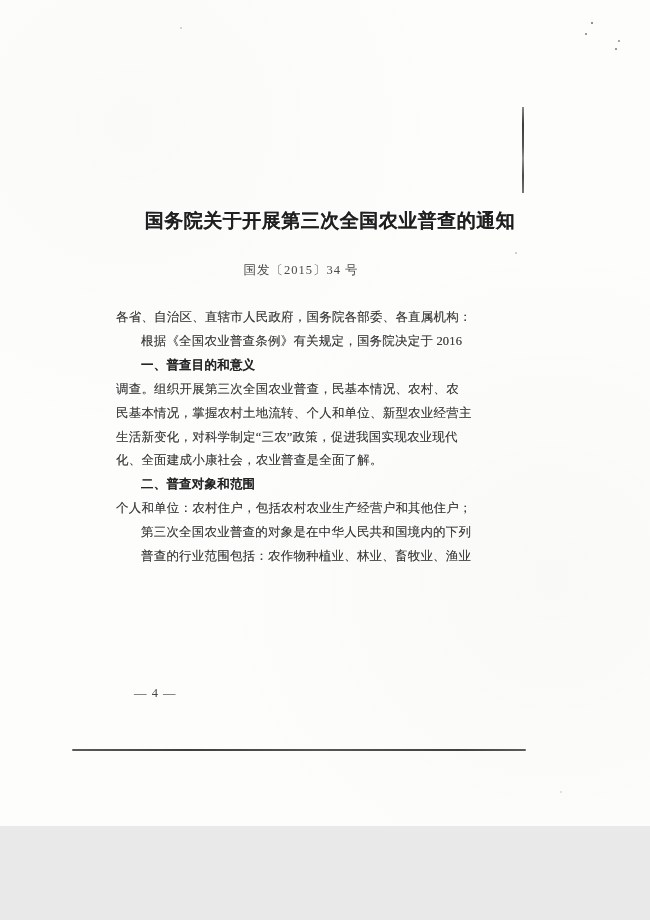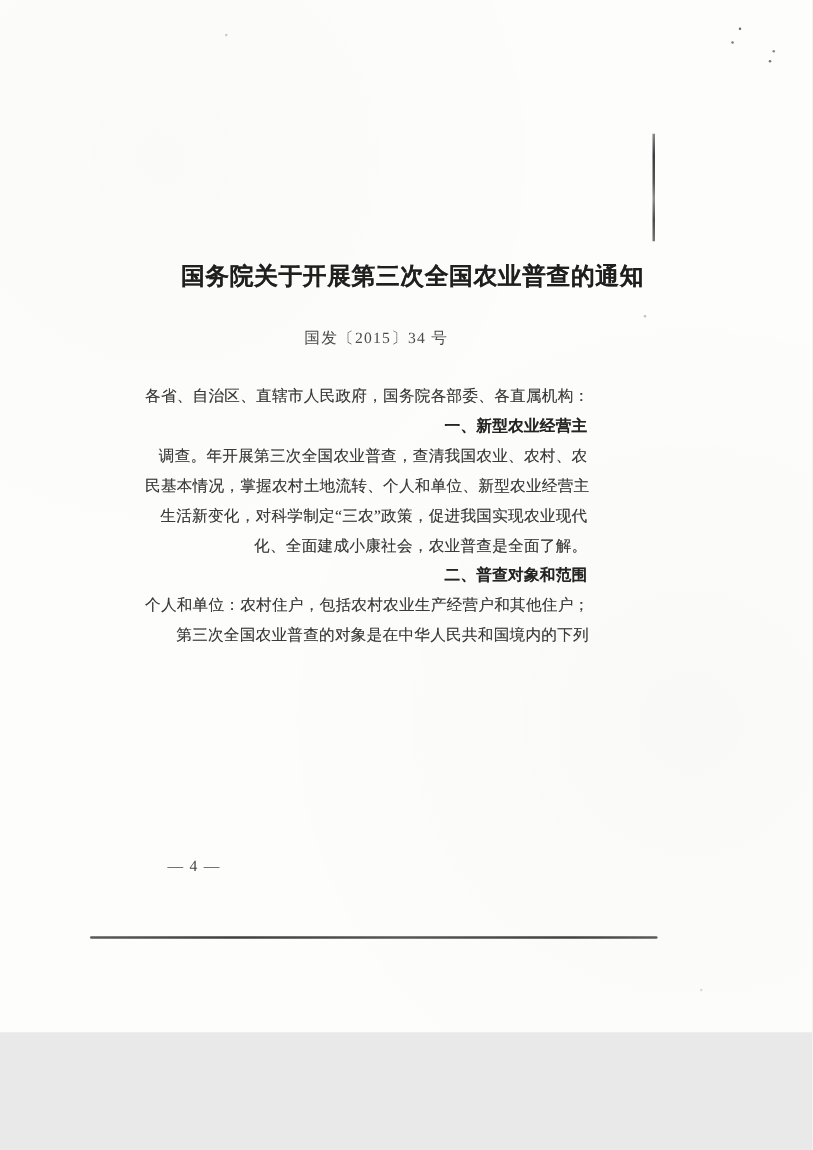--- a/index.html
+++ b/index.html
@@ -45,21 +45,21 @@
   .doc-body {
     position: absolute;
     top: 306px;
     left: 116px;
     width: 354px;
     font-size: 12.5px;
     line-height: 23.9px;
     color: #3b3b3b;
     text-shadow: 0 0 0.4px rgba(60,60,60,0.5);
   }
-  .doc-body .line { white-space: nowrap; letter-spacing: 0.2px; text-align: right; }
+  .doc-body .line { white-space: nowrap; letter-spacing: 0.2px; }
   .doc-body .line.indent { text-indent: 25px; }
   .doc-body .line.bold { font-weight: bold; color: #242424; }
 
   .doc-page-num {
     position: absolute;
     top: 686px;
     left: 134px;
     font-size: 12.5px;
     color: #474747;
     letter-spacing: 1px;
@@ -103,28 +103,30 @@
 
 <div class="page">
 
   <h1 class="doc-title">国务院关于开展第三次全国农业普查的通知</h1>
 
   <div class="doc-number">国发〔2015〕34 号</div>
 
   <div class="doc-body">
 
   <div class="line">各省、自治区、直辖市人民政府，国务院各部委、各直属机构：</div>
-      <div class="line indent bold">一、新型农业经营主</div>
-      <div class="line">调查。年开展第三次全国农业普查，查清我国农业、农村、农</div>
+      <div class="line indent">根据《全国农业普查条例》有关规定，国务院决定于 2016</div>
+      <div class="line indent bold">一、普查目的和意义</div>
+      <div class="line">调查。组织开展第三次全国农业普查，民基本情况、农村、农</div>
       <div class="line">民基本情况，掌握农村土地流转、个人和单位、新型农业经营主</div>
       <div class="line">生活新变化，对科学制定“三农”政策，促进我国实现农业现代</div>
       <div class="line">化、全面建成小康社会，农业普查是全面了解。</div>
       <div class="line indent bold">二、普查对象和范围</div>
       <div class="line">个人和单位：农村住户，包括农村农业生产经营户和其他住户；</div>
       <div class="line indent">第三次全国农业普查的对象是在中华人民共和国境内的下列</div>
+      <div class="line indent">普查的行业范围包括：农作物种植业、林业、畜牧业、渔业</div>
     </div>
 
   <div class="doc-page-num">— 4 —</div>
 
   <div class="rule"></div>
 
   <div class="footer-num">— 8 —</div>
 
   <div class="vline"></div>
   <div class="speck" style="left:591px; top:22px; width:2px; height:2px; background:#6a6a6a;"></div>

